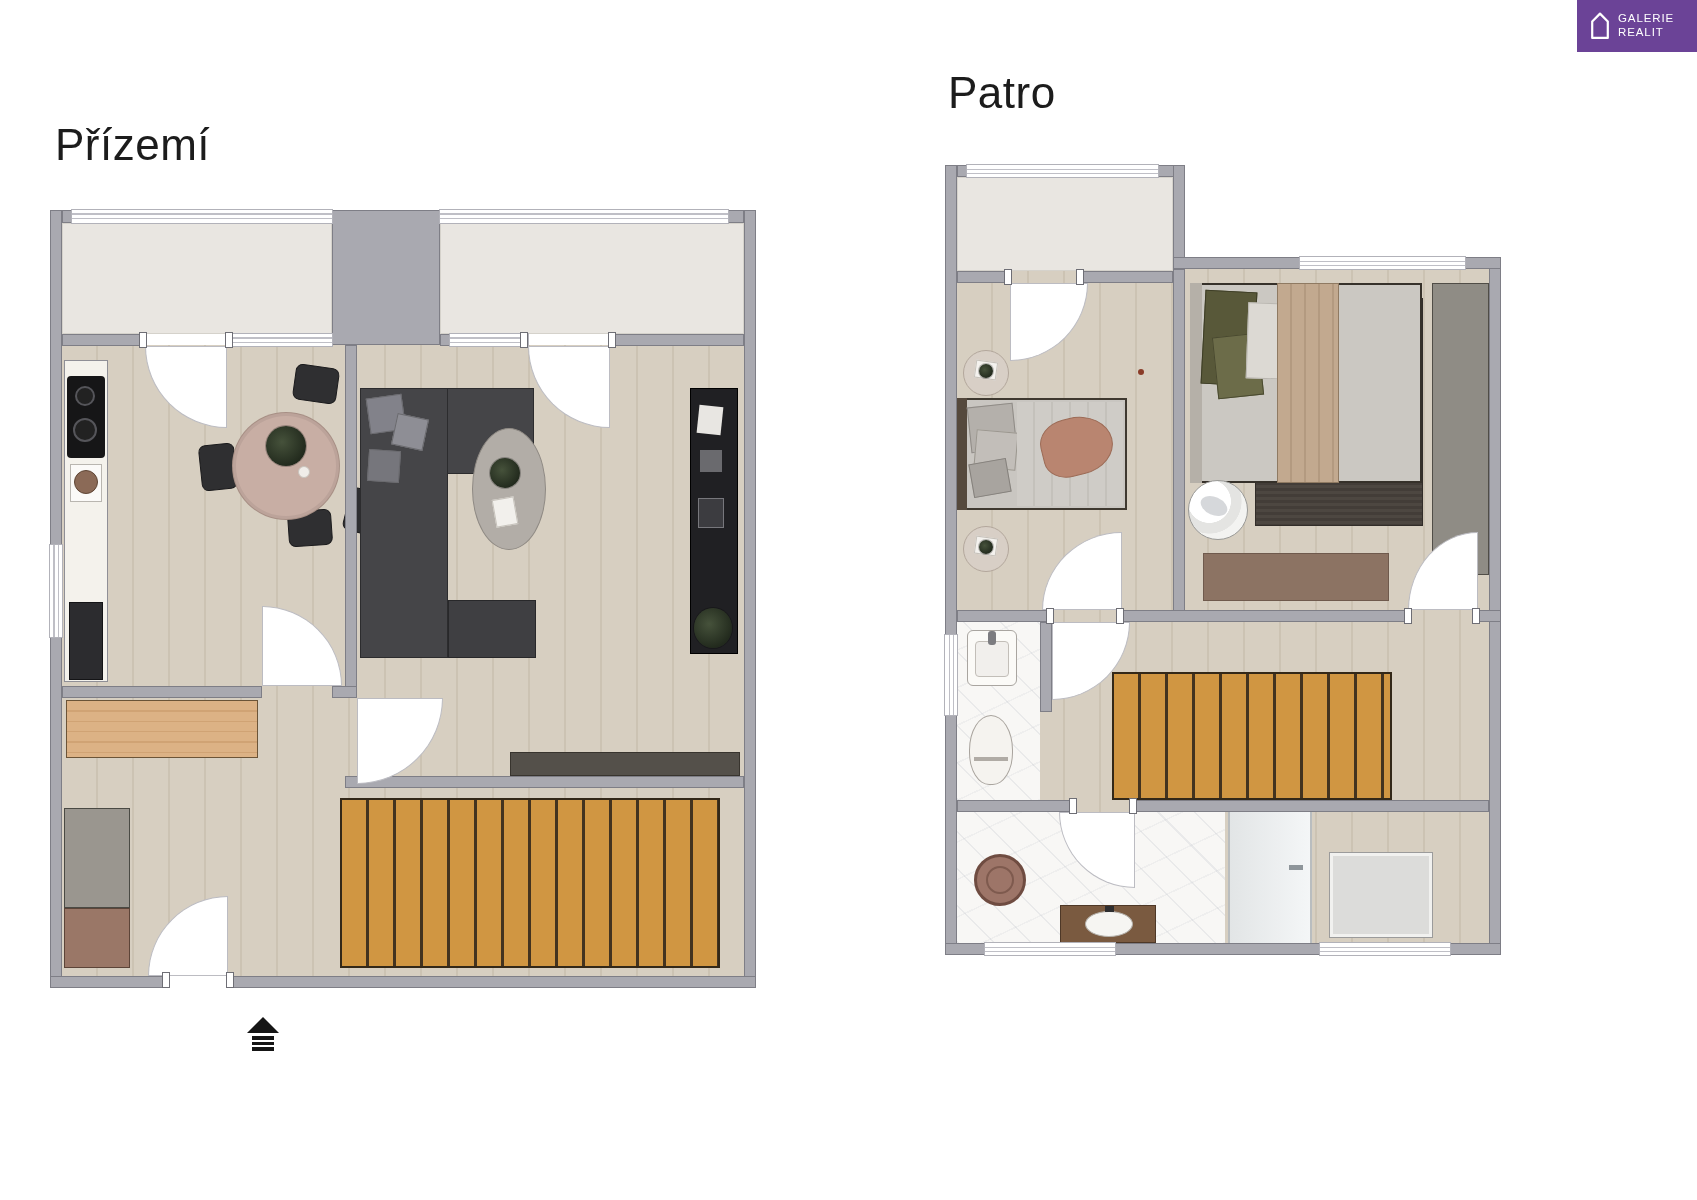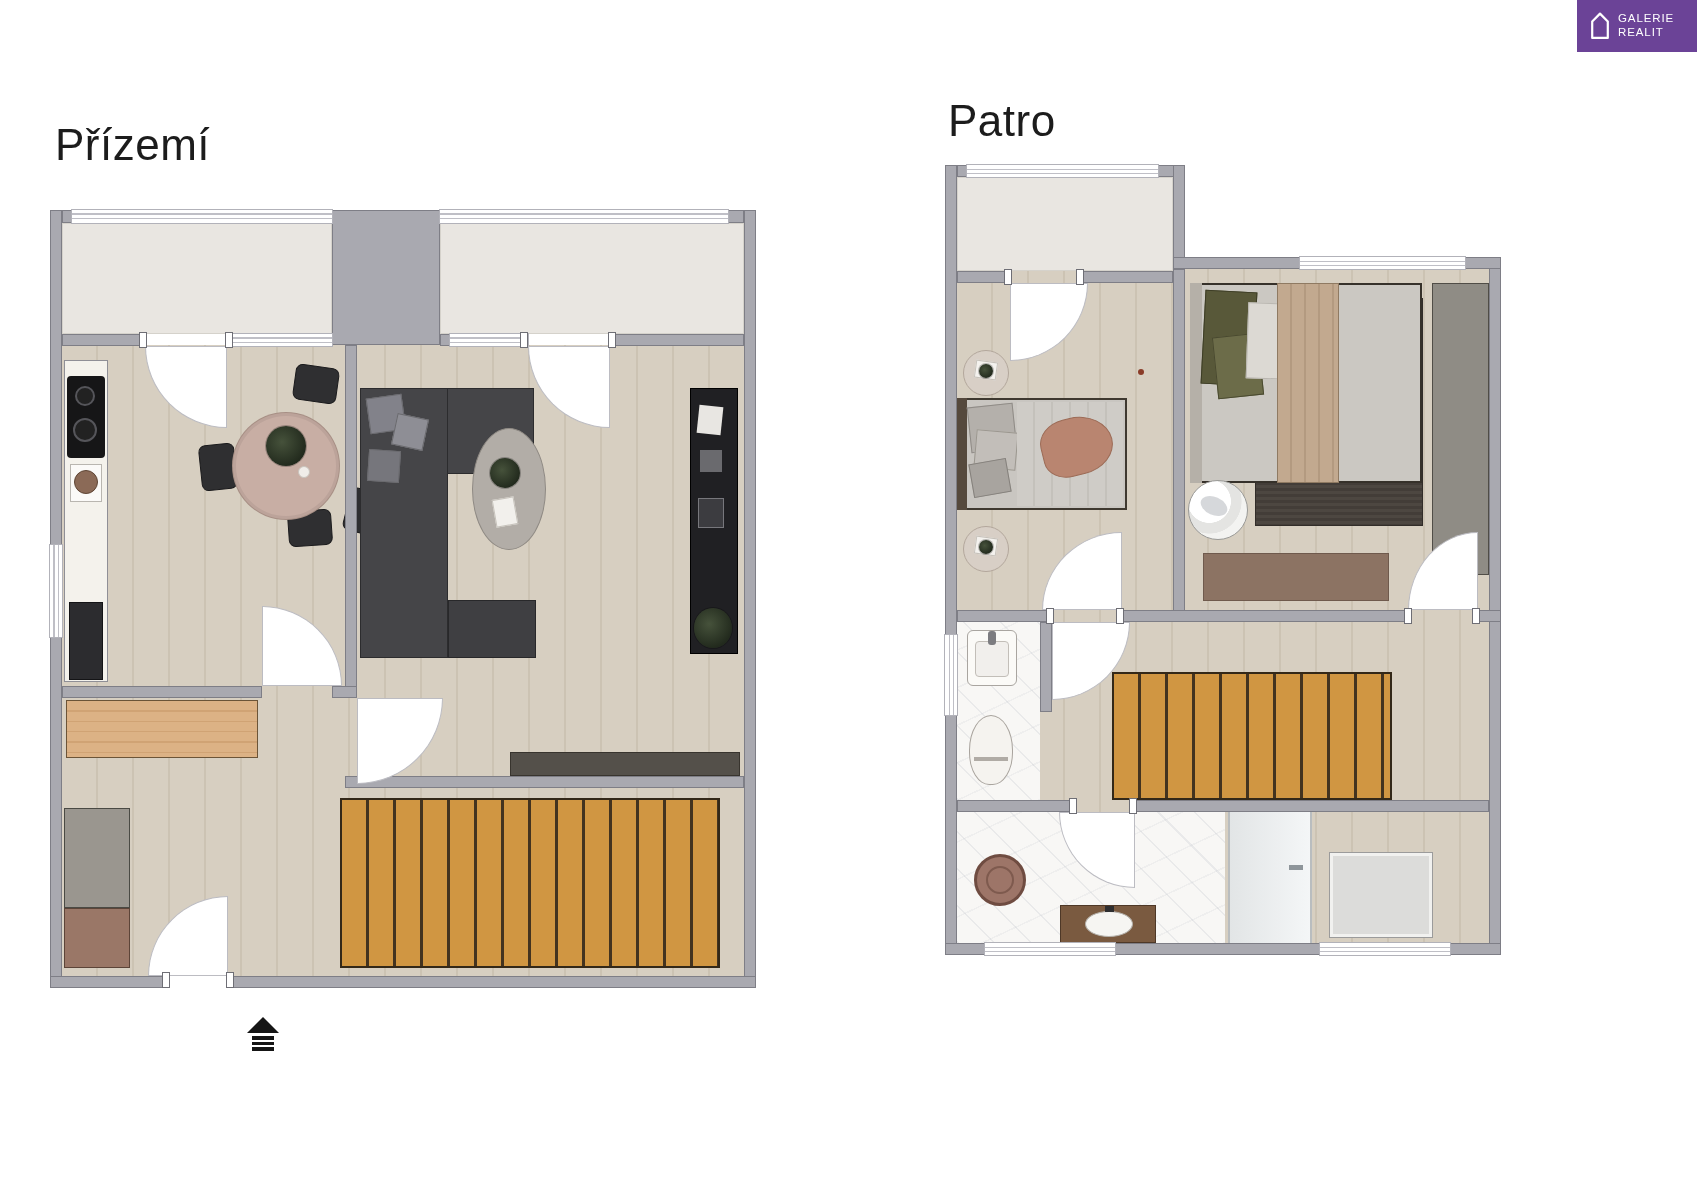--- a/index.html
+++ b/index.html
@@ -32,21 +32,21 @@
   .sidetable{position:absolute;border-radius:50%;background:#d8cfc6;border:1px solid #b3a79c;}
   
   .arrowtri{position:absolute;width:0;height:0;border-left:16px solid transparent;
             border-right:16px solid transparent;border-bottom:16px solid #151515;}
   .arrowbar{position:absolute;background:#151515;}
 </style>
 </head>
 <body>
 
 <div class="title" style="left:55px;top:120px;">Přízemí</div>
-<div class="title" style="left:948px;top:96px;">Patro</div>
+<div class="title" style="left:948px;top:68px;">Patro</div>
 
 <div class="logo">
   <svg width="22" height="30" viewBox="0 0 24 32">
     <path d="M3.5 29 V11 L12 2.5 L20.5 11 V29 Z" fill="none" stroke="#ffffff" stroke-width="2.4" stroke-linejoin="round"></path>
   </svg>
   <div class="logo-text">
     <div>GALERIE</div>
     <div>REALIT</div>
   </div>
 </div>

